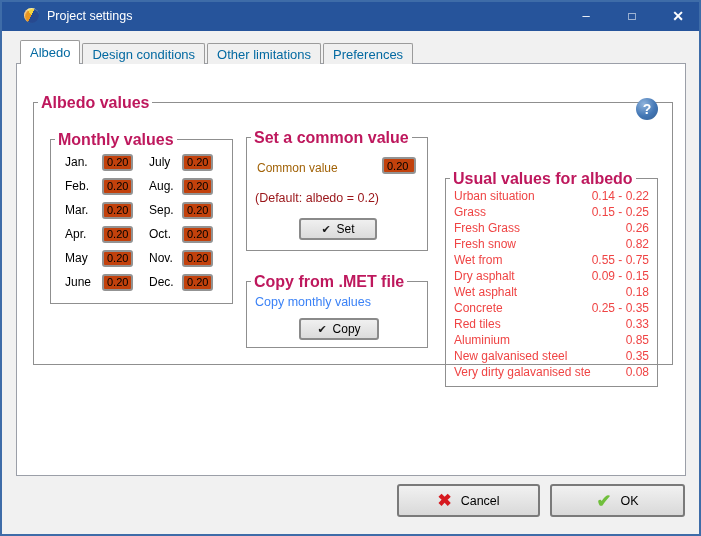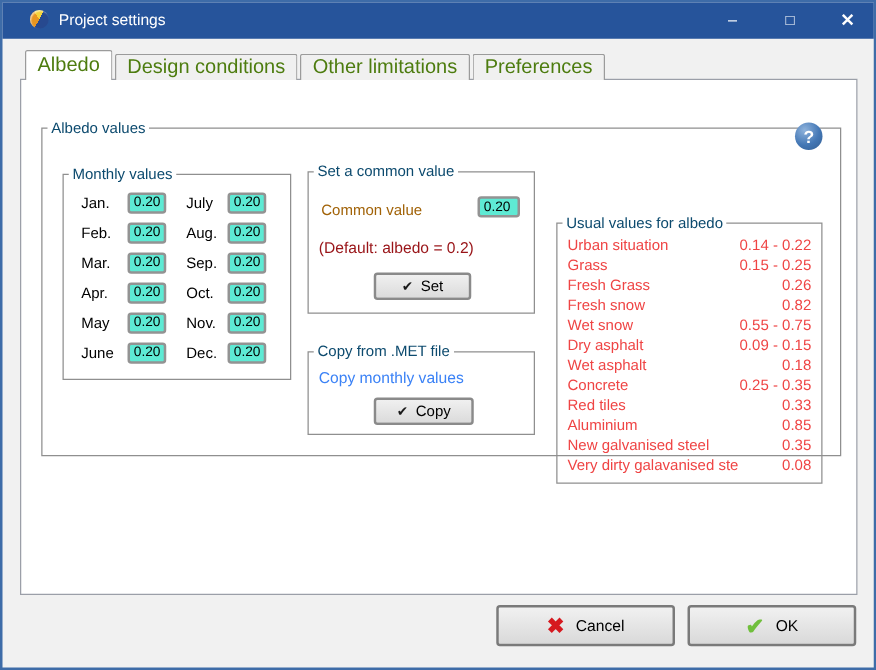--- a/index.html
+++ b/index.html
@@ -23,55 +23,55 @@
   .win-btn {
     width:46px; height:31px; display:flex; align-items:center; justify-content:center;
     color:#fff; font-size:13px; cursor:default;
   }
   .win-btn.close { font-weight:bold; font-size:14px; }
   .win-btn.max { font-size:12px; }
   
   .tabstrip { position:absolute; left:18px; top:38px; display:flex; align-items:flex-end; height:24px; z-index:3; }
   .tab {
     background:#F0F0F0; border:1px solid #9B9B9B; border-bottom:none;
-    height:21px; padding:0 9px; font-size:16px; display:flex; align-items:center;
-    margin-right:2px; border-radius:2px 2px 0 0; color:#4d7c0f;
+    height:21px; padding:0 9px; font-size:13px; display:flex; align-items:center;
+    margin-right:2px; border-radius:2px 2px 0 0; color:#0369a1;
   }
   .tab.active { background:#FFFFFF; height:24px; position:relative; z-index:4; }
   
   .panel {
     position:absolute; left:14px; top:61px; width:670px; height:413px;
     background:#FFFFFF; border:1px solid #9B9FA8; z-index:2;
   }
   fieldset {
     position:absolute; border:1px solid #8F8F8F; background:transparent;
   }
   fieldset legend {
-    font-size:12px; font-weight:normal; color:#0c4a6e; padding:0 3px; margin-left:4px;
+    font-size:16px; font-weight:bold; color:#be185d; padding:0 3px; margin-left:4px;
     background:#FFFFFF; line-height:13px;
   }
   .outer-group { left:16px; top:32px; width:640px; height:269px; }
   .help-badge {
     position:absolute; left:619px; top:34px; width:22px; height:22px; border-radius:50%;
     background:radial-gradient(circle at 35% 28%, #8FB3DC 0%, #4377B5 55%, #335E92 100%);
     color:#fff; font-weight:bold; font-size:14px; display:flex; align-items:center; justify-content:center;
     z-index:5; cursor:pointer;
   }
   
   .grp-monthly { left:33px; top:69px; width:183px; height:171px; }
   .month-grid {
     display:grid; grid-template-columns:37px 47px 33px 44px;
     padding:4px 0 0 14px; align-items:center;
   }
   .month-grid > * { height:24px; display:flex; align-items:center; }
   .mlabel { font-size:12px; color:#000; }
   .edit {
     width:31px; height:17px; border:2px solid #939393; border-radius:3px;
     font-family:"Liberation Sans", sans-serif; font-size:11px; color:#000;
-    padding:0 0 0 3px; background:#5eead4; outline:none;
+    padding:0 0 0 3px; background:#c2410c; outline:none;
   }
   
   .grp-common { left:229px; top:67px; width:182px; height:120px; }
   .common-label { position:absolute; left:10px; top:17px; font-size:12px; color:#a16207; }
   .common-edit { position:absolute; right:11px; top:13px; width:34px; }
   .default-note { position:absolute; left:8px; top:47px; font-size:12.5px; color:#991418; }
   .mini-btn {
     position:absolute; width:78px; height:22px; left:52px;
     background:linear-gradient(#F0F0F0,#DBDBDB); border:2px solid #8A8A8A; border-radius:3px;
     display:flex; align-items:center; justify-content:center; gap:6px;
@@ -223,21 +223,21 @@
         </div>
         <div class="usual-row">
           <span>Fresh Grass</span>
           <span>0.26</span>
         </div>
         <div class="usual-row">
           <span>Fresh snow</span>
           <span>0.82</span>
         </div>
         <div class="usual-row">
-          <span>Wet snow</span>
+          <span>Wet from</span>
           <span>0.55 - 0.75</span>
         </div>
         <div class="usual-row">
           <span>Dry asphalt</span>
           <span>0.09 - 0.15</span>
         </div>
         <div class="usual-row">
           <span>Wet asphalt</span>
           <span>0.18</span>
         </div>

